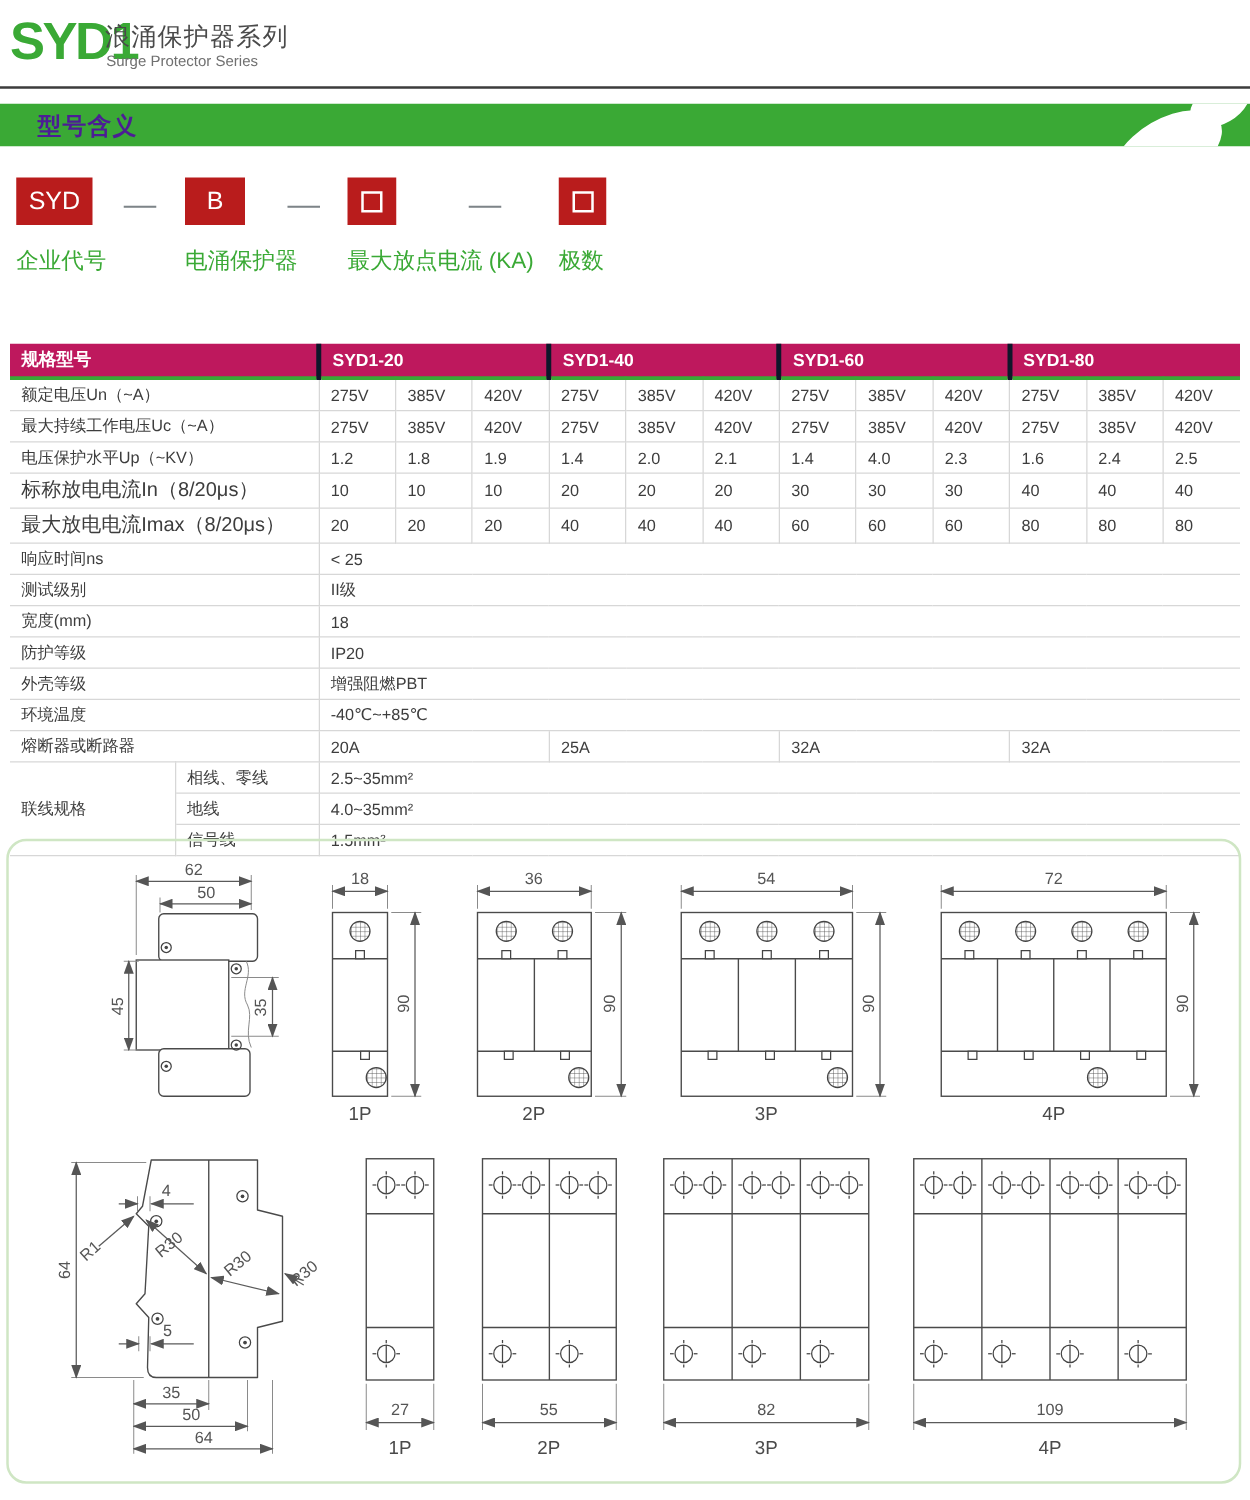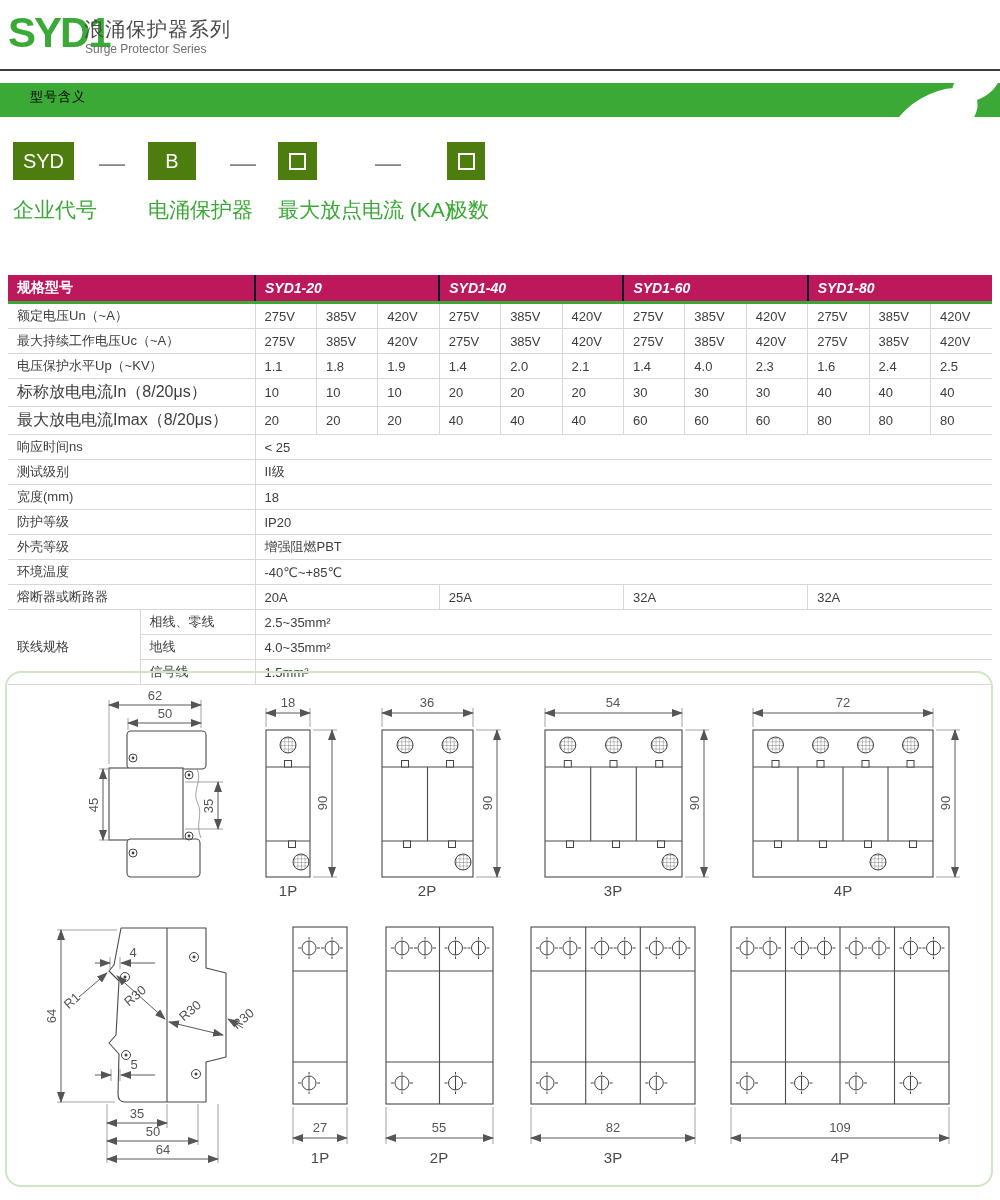--- a/index.html
+++ b/index.html
@@ -6,37 +6,37 @@
   .page{position:relative;width:1000px;height:1200px;background:#fff;overflow:hidden;
         font-family:"Liberation Sans","DejaVu Sans",sans-serif;border-radius:14px;}
   
   .logo{position:absolute;left:8px;top:12px;font-size:42px;font-weight:bold;letter-spacing:-2px;
         color:#3aa935;line-height:1;}
   .title-cn{position:absolute;left:84px;top:16px;font-size:20px;color:#4a4a4a;letter-spacing:1px;}
   .title-en{position:absolute;left:85px;top:42px;font-size:12px;color:#707070;}
   .header-rule{position:absolute;left:0;top:69px;width:1000px;height:2px;background:#3c3c3c;}
   
   .banner{position:absolute;left:0;width:1000px;height:34px;background:#3aa935;overflow:hidden;}
-  .banner .bt{position:absolute;left:30px;top:5px;font-size:13px;font-weight:normal;color:#000000;letter-spacing:1px;}
+  .banner .bt{position:absolute;left:30px;top:5px;font-size:19px;font-weight:bold;color:#4c1d95;letter-spacing:1px;}
   .banner .e1{position:absolute;right:18px;top:12px;width:96px;height:52px;background:#fff;
               border-radius:50%;transform:rotate(-30deg);}
   .banner .e2{position:absolute;right:-2px;top:-16px;width:52px;height:32px;background:#fff;
               border-radius:50%;transform:rotate(-30deg);}
   .banner1{top:83px;} .banner2{top:237px;}
   
-  .mbox{position:absolute;top:142px;height:38px;background:#4d7c0f;color:#fff;
+  .mbox{position:absolute;top:142px;height:38px;background:#b91c1c;color:#fff;
         display:flex;align-items:center;justify-content:center;font-size:20px;}
   .sq{display:inline-block;width:13px;height:13px;border:2px solid #fff;}
   .mdash{position:absolute;top:148px;font-size:26px;color:#7d8488;}
-  .mlabel{position:absolute;top:196px;font-size:21px;color:#3aa935;}
+  .mlabel{position:absolute;top:196px;font-size:18px;color:#3aa935;}
   
   table.spec{position:absolute;left:8px;top:275px;width:984px;border-collapse:collapse;table-layout:fixed;}
   table.spec th{background:#be185d;color:#fff;font-size:14px;font-weight:bold;text-align:left;
         padding:4px 0 4px 9px;border-bottom:3px solid #3aa935;}
-  table.spec th.grp{border-left:2px solid #0f172a;font-style:italic;}
+  table.spec th.grp{border-left:4px solid #0f172a;}
   table.spec td{font-size:13px;color:#3d3d3d;padding:3px 0 3px 9px;height:17px;
         border-bottom:1px solid #d7d7d7;border-right:1px solid #d7d7d7;overflow:hidden;white-space:nowrap;}
   table.spec td.nr{border-right:none;}
   table.spec td.sm{font-size:16px;}
   
   .draw-border{position:absolute;left:5px;top:671px;width:984px;height:512px;
         border:2px solid #cfe6c4;border-radius:16px;}
   .draw-svg{position:absolute;left:7px;top:672px;}
   .draw-svg .ln{stroke:#4a4a4a;stroke-width:1.1;fill:none;}
   .draw-svg .fw{stroke:#4a4a4a;stroke-width:1.1;fill:#fff;}
@@ -131,21 +131,21 @@
         <td>420V</td>
         <td>275V</td>
         <td>385V</td>
         <td>420V</td>
         <td>275V</td>
         <td>385V</td>
         <td class="nr">420V</td>
       </tr>
       <tr>
         <td colspan="2">电压保护水平Up（~KV）</td>
-        <td>1.1</td>
+        <td>1.2</td>
         <td>1.8</td>
         <td>1.9</td>
         <td>1.4</td>
         <td>2.0</td>
         <td>2.1</td>
         <td>1.4</td>
         <td>4.0</td>
         <td>2.3</td>
         <td>1.6</td>
         <td>2.4</td>

